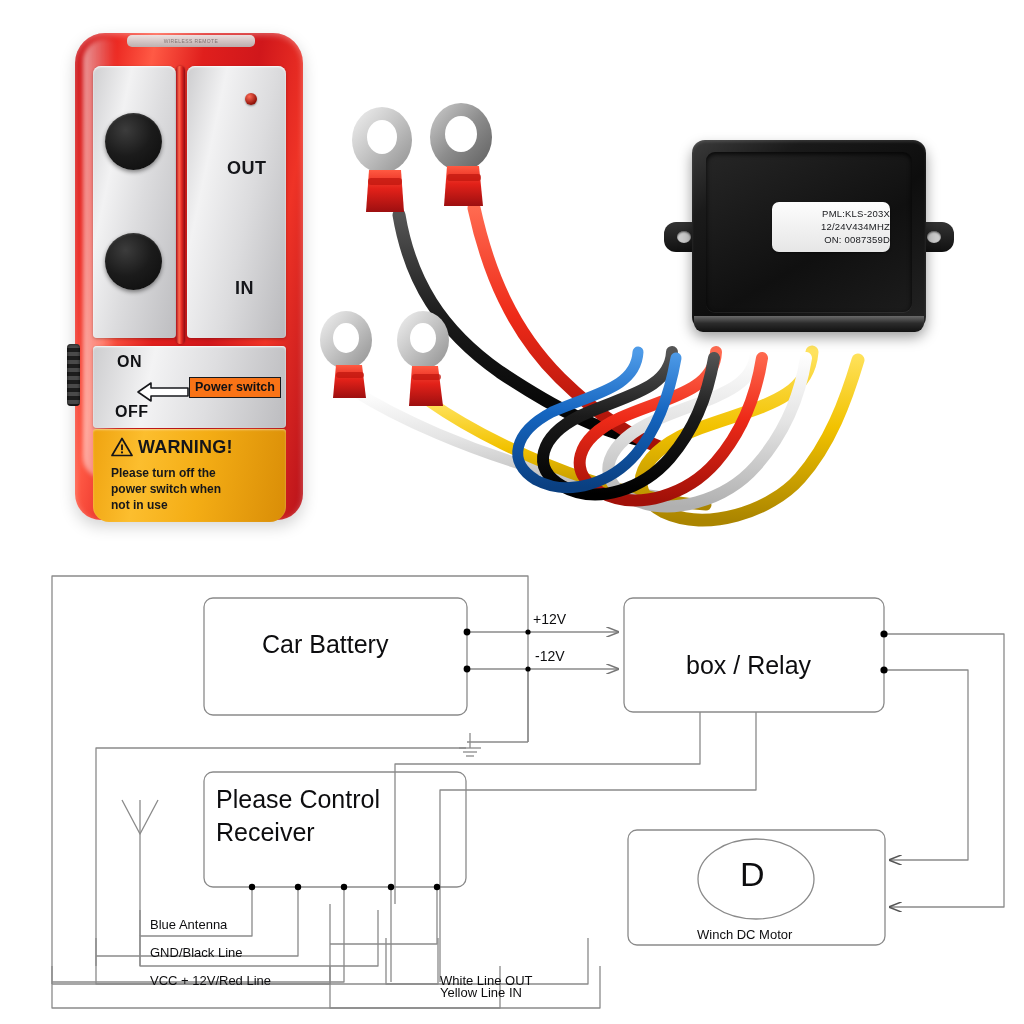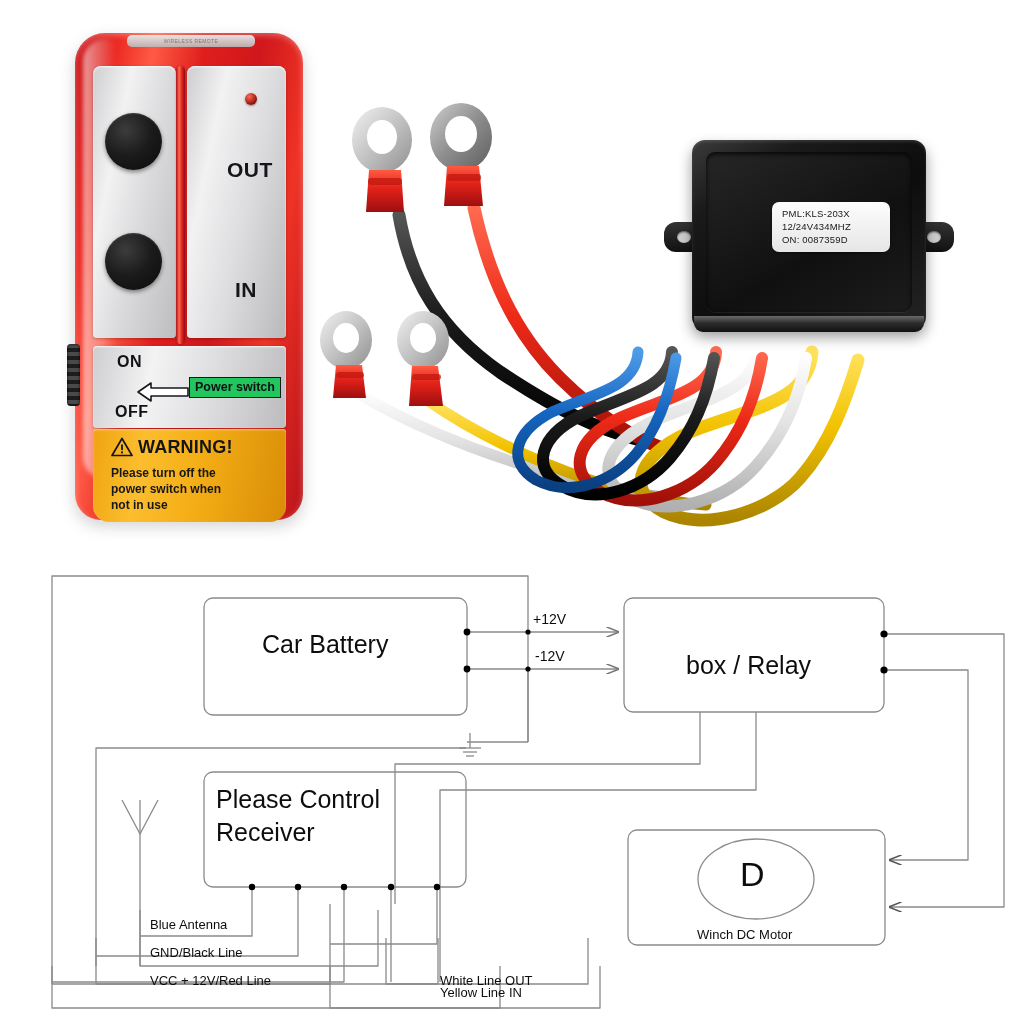--- a/index.html
+++ b/index.html
@@ -112,21 +112,21 @@
     position: absolute;
     left: 170px; top: 60px;
     width: 12px; height: 12px;
     border-radius: 50%;
     background: radial-gradient(circle at 36% 30%, #ff6a55, #8f1108 70%, #5b0603);
     box-shadow: 0 1px 2px rgba(0,0,0,.4);
   }
   .face-label {
     position: absolute;
     font-weight: bold;
-    font-size: 21px;
+    font-size: 18px;
     color: #15161a;
     letter-spacing: .5px;
   }
   #label-out { left: 152px; top: 125px; }
   #label-in  { left: 160px; top: 245px; }
 
   
   .face-lower {
     position: absolute;
     left: 18px; top: 313px; width: 193px; height: 82px;
@@ -140,21 +140,21 @@
     font-size: 16px;
     color: #101114;
     letter-spacing: .5px;
   }
   #label-on  { left: 42px; top: 320px; }
   #label-off { left: 40px; top: 370px; }
   .power-switch-box {
     position: absolute;
     left: 114px; top: 344px;
     border: 1.6px solid #18191c;
-    background: #22c55e;
+    background: #f97316;
     padding: 2px 5px 3px 5px;
     font-size: 12.5px;
     font-weight: bold;
     color: #101114;
     white-space: nowrap;
   }
   .arrow-left {
     position: absolute;
     left: 62px; top: 349px;
     width: 52px; height: 20px;
@@ -232,20 +232,21 @@
     box-shadow: inset 0 1px 2px rgba(0,0,0,.6);
   }
   .cb-label {
     position: absolute;
     left: 112px; top: 62px; width: 118px; height: 50px;
     border-radius: 7px;
     background: linear-gradient(180deg,#fdfdfd,#e6e6e6);
     box-shadow: 0 1px 2px rgba(0,0,0,.5);
     padding: 5px 0 0 10px;
     box-sizing: border-box;
+    text-align: right;
   }
   .cb-label-line {
     font-family: "Liberation Sans", sans-serif;
     font-size: 9.5px;
     color: #17181c;
     letter-spacing: .2px;
     line-height: 13px;
     white-space: nowrap;
   }
 

